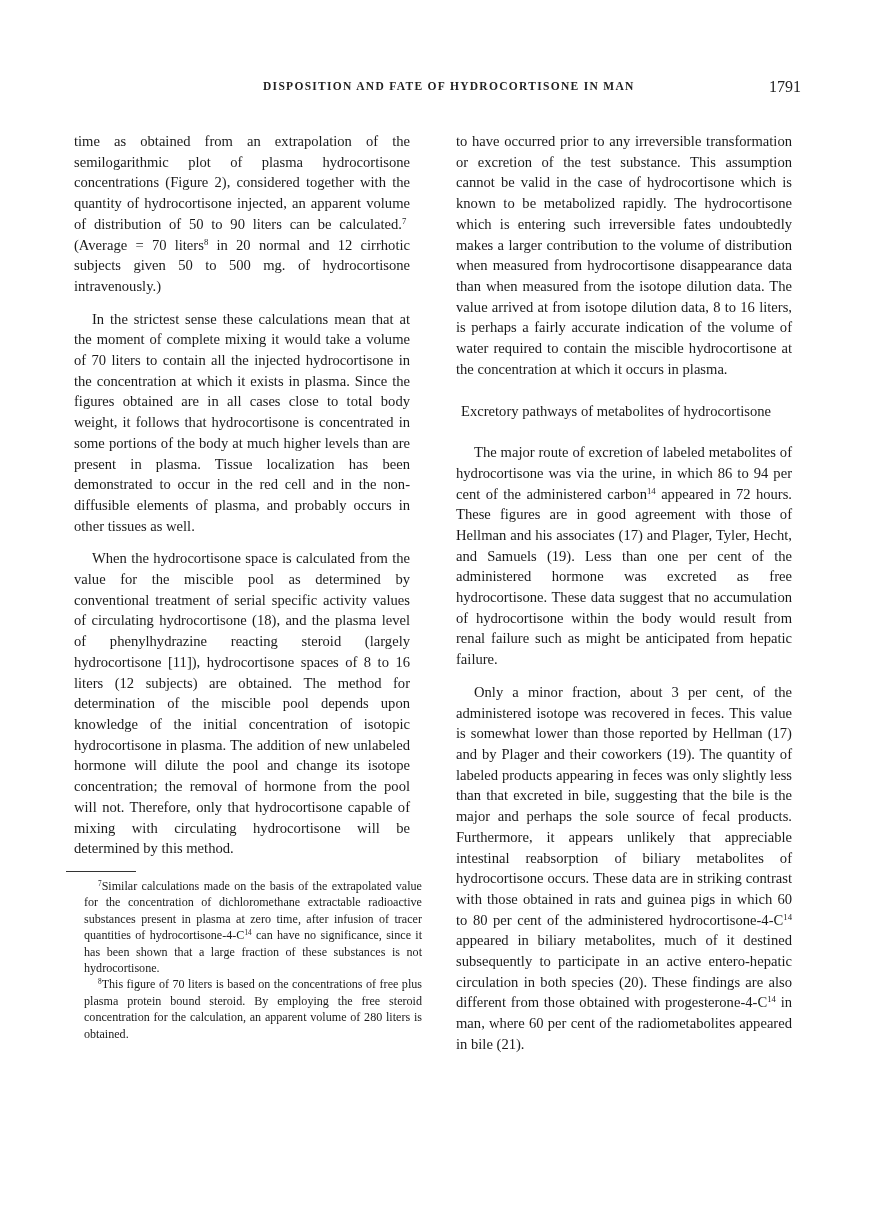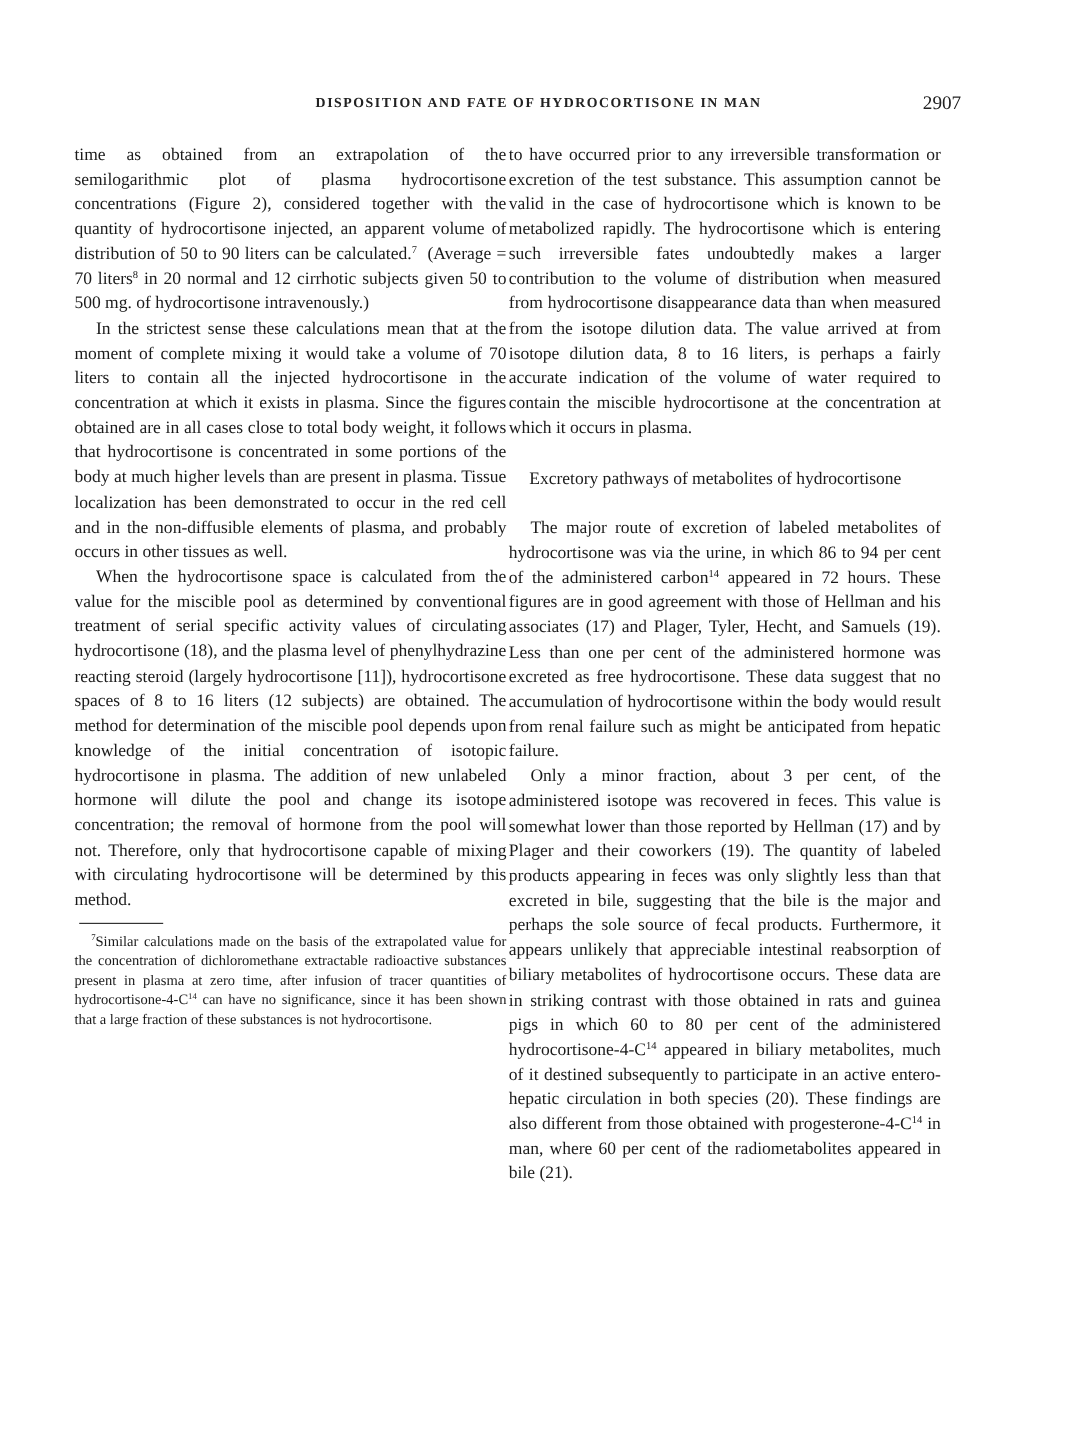--- a/index.html
+++ b/index.html
@@ -3,46 +3,47 @@
 <meta charset="utf-8">
 <style>
   html, body { margin:0; padding:0; background:#ffffff; }
   body { width:890px; height:1209px; position:relative; overflow:hidden;
          font-family:"Liberation Serif","DejaVu Serif",serif; color:#1a1a1a; }
   .header { position:absolute; top:78px; left:0; width:816px; height:22px; }
   .running-title { position:absolute; left:263px; top:2px; font-size:11.5px; letter-spacing:1.3px; font-weight:bold; color:#222; }
   .page-number { position:absolute; left:769px; top:0; font-size:16px; color:#222; }
   .col { position:absolute; top:119px; width:360px; font-size:14.6px; line-height:20.7px; text-align:justify; }
   .col-left { left:62px; }
-  .col-right { left:424px; }
-  .col p { margin:0; text-indent:0; }
+  .col-right { left:444px; }
+  .col p { margin:12px; text-indent:0; }
   .col p.indent { text-indent:18px; }
   .col p + p { margin-top:0; }
   .heading { margin:22px 0 20px 0 !important; padding-left:17px; text-indent:-17px; }
   .rule { width:70px; border-top:1px solid #333; margin:8px 0 6px 4px; }
-  .footnotes { font-size:12.1px; line-height:16.4px; text-align:justify; }
+  .footnotes { font-size:12.1px; line-height:16.4px; text-align:justify;margin-left:22px; }
   .footnotes p { text-indent:14px; margin:0; }
   sup { font-size:0.6em; line-height:0; vertical-align:0.6em; }
   .it { }
 </style>
 </head>
 <body>
 
 <div class="header">
   <span class="running-title">DISPOSITION AND FATE OF HYDROCORTISONE IN MAN</span>
-  <span class="page-number">2907</span>
+  <span class="page-number">1791</span>
 </div>
 
 <div class="col col-left">
   <p><span>time as obtained from an extrapolation of the semilogarithmic plot of plasma hydrocortisone concentrations (Figure 2), considered together with the quantity of hydrocortisone injected, an apparent volume of distribution of 50 to 90 liters can be calculated.</span><sup>7</sup>&nbsp; <span>(Average = 70 liters</span><sup>8</sup> <span>in 20 normal and 12 cirrhotic subjects given 50 to 500 mg. of hydrocortisone intravenously.)</span></p>
   <p class="indent">In the strictest sense these calculations mean that at the moment of complete mixing it would take a volume of 70 liters to contain all the injected hydrocortisone in the concentration at which it exists in plasma. Since the figures obtained are in all cases close to total body weight, it follows that hydrocortisone is concentrated in some portions of the body at much higher levels than are present in plasma. Tissue localization has been demonstrated to occur in the red cell and in the non-diffusible elements of plasma, and probably occurs in other tissues as well.</p>
   <p class="indent">When the hydrocortisone space is calculated from the value for the miscible pool as determined by conventional treatment of serial specific activity values of circulating hydrocortisone (18), and the plasma level of phenylhydrazine reacting steroid (largely hydrocortisone [11]), hydrocortisone spaces of 8 to 16 liters (12 subjects) are obtained. The method for determination of the miscible pool depends upon knowledge of the initial concentration of isotopic hydrocortisone in plasma. The addition of new unlabeled hormone will dilute the pool and change its isotope concentration; the removal of hormone from the pool will not. Therefore, only that hydrocortisone capable of mixing with circulating hydrocortisone will be determined by this method.</p>
   <div class="rule"></div>
   <div class="footnotes">
     <p><sup>7</sup><span>Similar calculations made on the basis of the extrapolated value for the concentration of dichloromethane extractable radioactive substances present in plasma at zero time, after infusion of tracer quantities of hydrocortisone-4-C</span><sup>14</sup> <span>can have no significance, since it has been shown that a large fraction of these substances is not hydrocortisone.</span></p>
+    <p><sup>8</sup><span>This figure of 70 liters is based on the concentrations of free plus plasma protein bound steroid. By employing the free steroid concentration for the calculation, an apparent volume of 280 liters is obtained.</span></p>
   </div>
 </div>
 
 <div class="col col-right">
   <p>to have occurred prior to any irreversible transformation or excretion of the test substance. This assumption cannot be valid in the case of hydrocortisone which is known to be metabolized rapidly. The hydrocortisone which is entering such irreversible fates undoubtedly makes a larger contribution to the volume of distribution when measured from hydrocortisone disappearance data than when measured from the isotope dilution data. The value arrived at from isotope dilution data, 8 to 16 liters, is perhaps a fairly accurate indication of the volume of water required to contain the miscible hydrocortisone at the concentration at which it occurs in plasma.</p>
   <p class="heading">Excretory pathways of metabolites of hydrocortisone</p>
   <p class="indent"><span>The major route of excretion of labeled metabolites of hydrocortisone was</span> <span class="it">via</span> <span>the urine, in which 86 to 94 per cent of the administered carbon</span><sup>14</sup> <span>appeared in 72 hours. These figures are in good agreement with those of Hellman and his associates (17) and Plager, Tyler, Hecht, and Samuels (19). Less than one per cent of the administered hormone was excreted as free hydrocortisone. These data suggest that no accumulation of hydrocortisone within the body would result from renal failure such as might be anticipated from hepatic failure.</span></p>
   <p class="indent"><span>Only a minor fraction, about 3 per cent, of the administered isotope was recovered in feces. This value is somewhat lower than those reported by Hellman (17) and by Plager and their coworkers (19). The quantity of labeled products appearing in feces was only slightly less than that excreted in bile, suggesting that the bile is the major and perhaps the sole source of fecal products. Furthermore, it appears unlikely that appreciable intestinal reabsorption of biliary metabolites of hydrocortisone occurs. These data are in striking contrast with those obtained in rats and guinea pigs in which 60 to 80 per cent of the administered hydrocortisone-4-C</span><sup>14</sup> <span>appeared in biliary metabolites, much of it destined subsequently to participate in an active entero-hepatic circulation in both species (20). These findings are also different from those obtained with progesterone-4-C</span><sup>14</sup> <span>in man, where 60 per cent of the radiometabolites appeared in bile (21).</span></p>
 </div>
 

